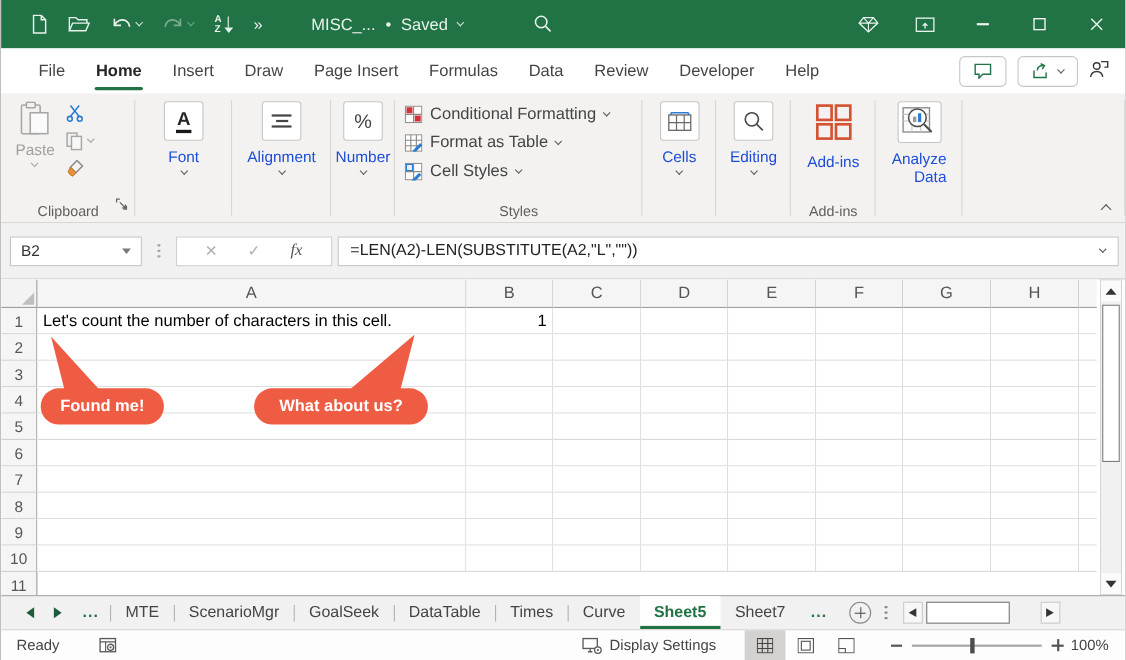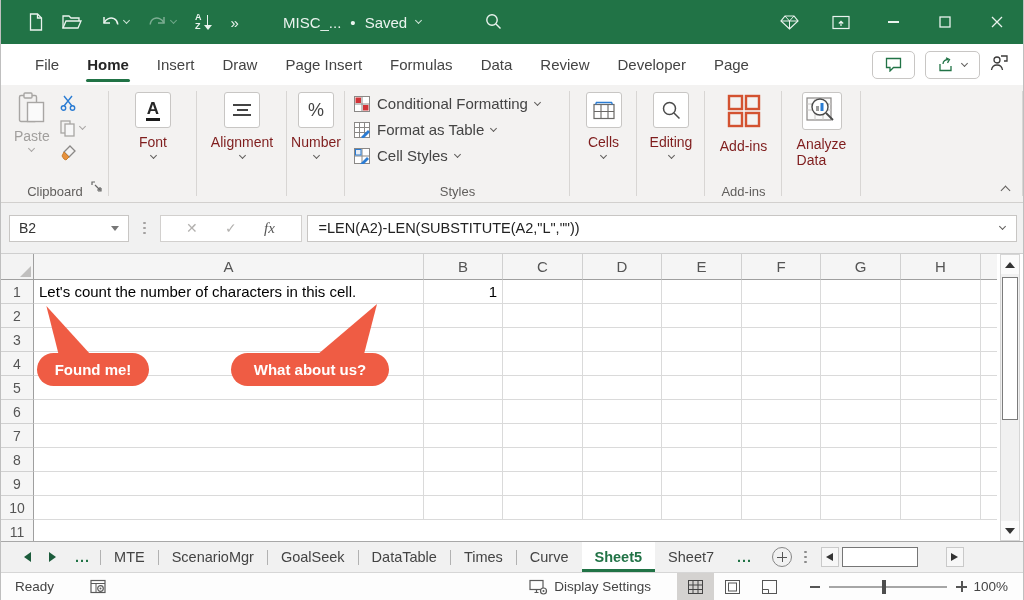--- a/index.html
+++ b/index.html
@@ -37,21 +37,21 @@
   .tab-right{margin-left:auto;display:flex;align-items:center;gap:10px;padding-right:14px}
   .pillbtn{border:1px solid #c8c6c4;border-radius:5px;height:28px;padding:0 12px;display:flex;align-items:center;gap:7px;background:#fff}
 
   
   .ribbon{position:absolute;left:0;top:85px;width:100%;height:118px;background:#f3f2f1;border-bottom:1px solid #d2d0ce;display:flex}
   .rgroup{position:relative;height:100%;flex:none}
   .rgroup::after{content:"";position:absolute;right:0;top:6px;bottom:6px;width:1px;background:#d8d6d4}
   .grp-label{position:absolute;bottom:3px;left:0;right:0;text-align:center;font-size:13px;color:#605e5c}
   .bigbtn{display:flex;flex-direction:column;align-items:center;padding-top:7px;gap:6px;height:100%}
   .iconbox{width:36px;height:36px;background:#fff;border:1px solid #c8c6c4;border-radius:3px;display:flex;align-items:center;justify-content:center}
-  .bb-label{font-size:14px;color:#7f1d1d;line-height:16px;text-align:left}
+  .bb-label{font-size:14px;color:#1d4ed8;line-height:16px;text-align:right}
   
   .g-clip{width:122px;display:flex;padding:7px 0 0 13px;gap:10px}
   .paste-col{display:flex;flex-direction:column;align-items:center;gap:5px}
   .paste-label{font-size:14px;color:#a19f9d}
   .clip-small{display:flex;flex-direction:column;gap:7px;padding-top:2px}
   .csrow{display:flex;align-items:center;gap:4px;height:18px}
   .dlaunch{position:absolute;right:7px;bottom:6px}
   .fonticon{font-size:17px;font-weight:700;color:#262626;border-bottom:3px solid #1a1a1a;line-height:19px;padding:0 1px}
   .alines{display:flex;flex-direction:column;gap:3px;align-items:center}
   .alines span{height:2px;background:#444;display:block}
@@ -235,21 +235,21 @@
   <div class="tabrow">
     <div class="rtab">File</div>
     <div class="rtab active">Home</div>
     <div class="rtab">Insert</div>
     <div class="rtab">Draw</div>
     <div class="rtab">Page Insert</div>
     <div class="rtab">Formulas</div>
     <div class="rtab">Data</div>
     <div class="rtab">Review</div>
     <div class="rtab">Developer</div>
-    <div class="rtab">Page</div>
+    <div class="rtab">Help</div>
     <div class="tab-right">
       <span class="pillbtn">
         <svg width="17" height="15" viewBox="0 0 17 15">
             <path d="M1.5 1.5h14v9h-7l-3.5 3.5V10.5h-3.5z" fill="none" stroke="#217346" stroke-width="1.3"></path>
           </svg>
       </span>
       <span class="pillbtn">
         <svg width="17" height="15" viewBox="0 0 17 15">
             <path d="M2 7v6.5h11V9" fill="none" stroke="#217346" stroke-width="1.3"></path>
             <path d="M5 7c0-3 2.5-4.5 5.5-4.5" fill="none" stroke="#217346" stroke-width="1.3"></path>
@@ -262,21 +262,21 @@
             <circle cx="7" cy="6" r="3" fill="none" stroke="#3b3a39" stroke-width="1.3"></circle>
             <path d="M1.5 16c.5-3.5 3-5 5.5-5s5 1.5 5.5 5" fill="none" stroke="#3b3a39" stroke-width="1.3"></path>
             <path d="M11 2h6v5h-3" fill="none" stroke="#3b3a39" stroke-width="1.3"></path>
           </svg>
       </span>
     </div>
   </div>
 
   <div class="ribbon">
 
-    <div class="rgroup g-clip" style="width:108px">
+    <div class="rgroup g-clip" style="width:122px">
       <div class="paste-col">
         <svg width="27" height="31" viewBox="0 0 27 31">
           <rect x="1.5" y="3.5" width="17" height="26" rx="1.5" fill="#f3f2f1" stroke="#a8a6a4" stroke-width="1.4"></rect>
           <rect x="6" y="1" width="8" height="5" rx="1" fill="#f3f2f1" stroke="#a8a6a4" stroke-width="1.4"></rect>
           <rect x="9.5" y="10.5" width="16" height="19" fill="#fafafa" stroke="#a8a6a4" stroke-width="1.4"></rect>
         </svg>
         <span class="paste-label">Paste</span>
         <span class="chev sm" style="border-color:#a8a6a4"></span>
       </div>
       <div class="clip-small">

